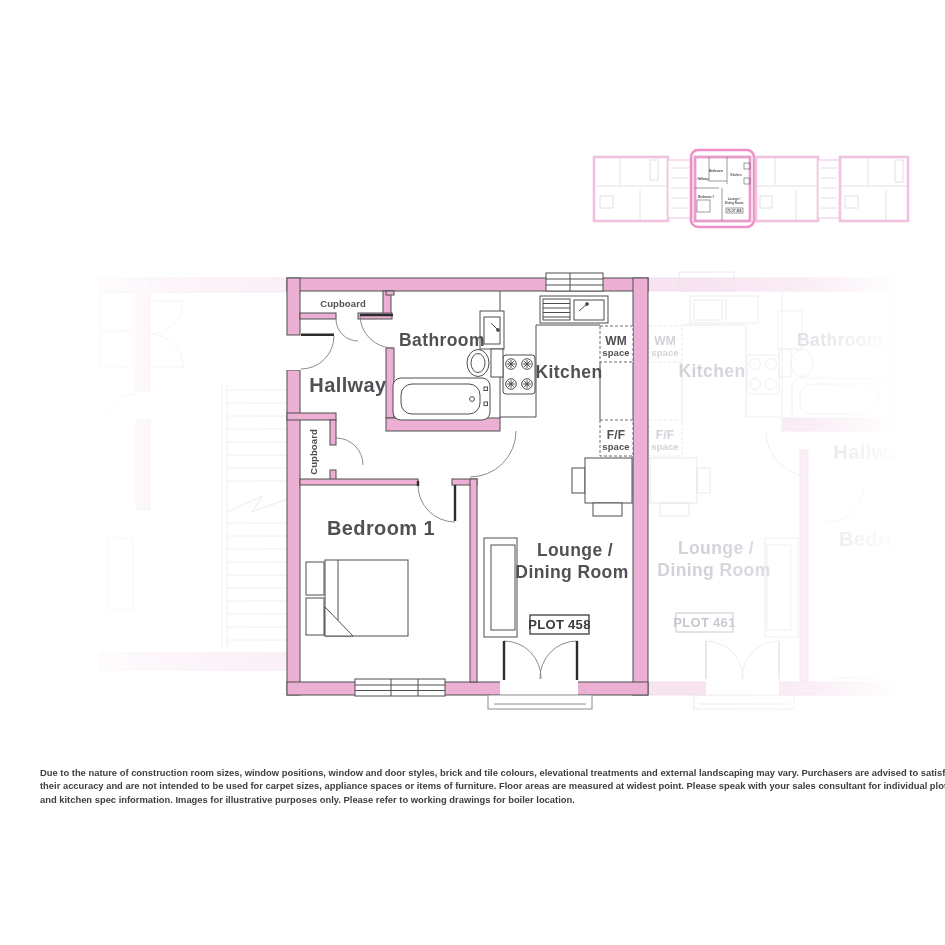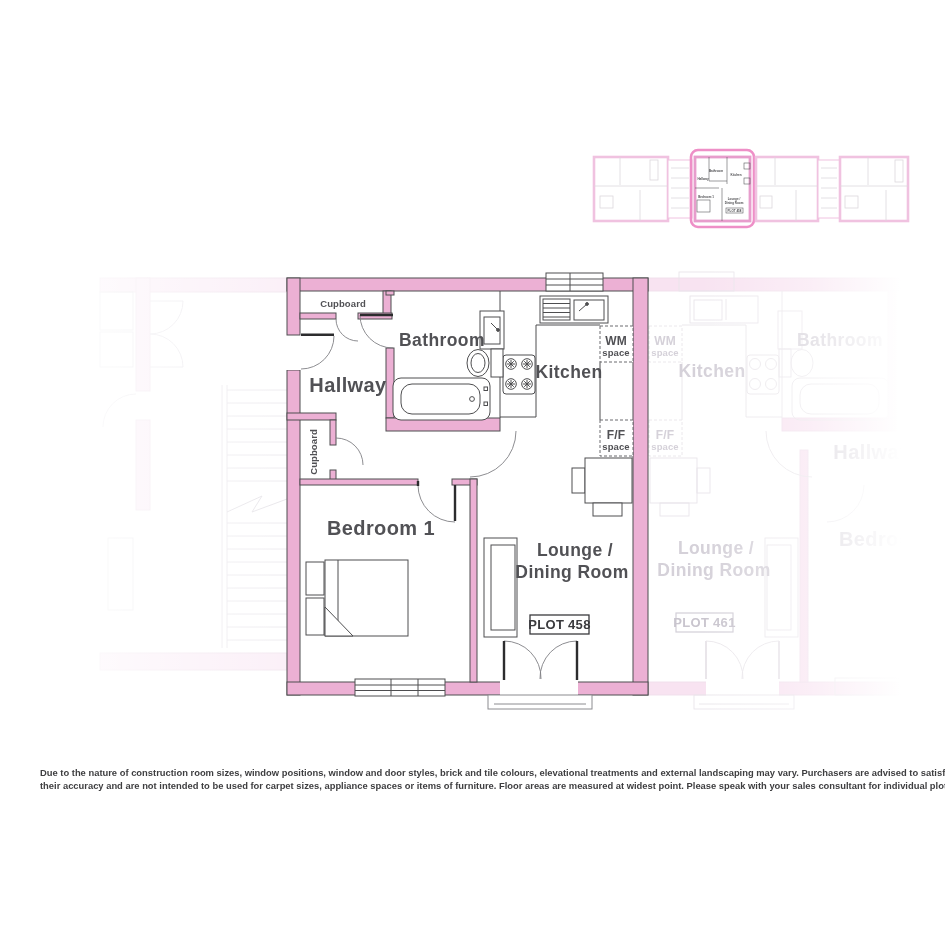--- a/index.html
+++ b/index.html
@@ -386,14 +386,15 @@
         <rect x="845" y="196" width="13" height="12"></rect>
         <rect x="895" y="160" width="8" height="22"></rect>
       </g>
     </g>
   </g>
 </svg>
 
 <div class="disclaimer">
   <div>Due to the nature of construction room sizes, window positions, window and door styles, brick and tile colours, elevational treatments and external landscaping may vary. Purchasers are advised to satisfy themselves as to</div>
   <div>their accuracy and are not intended to be used for carpet sizes, appliance spaces or items of furniture. Floor areas are measured at widest point. Please speak with your sales consultant for individual plot, electrical, heating</div>
+  <div>and kitchen spec information. Images for illustrative purposes only.  Please refer to working drawings for boiler location.</div>
 </div>
 </div>
 
 </body></html>

